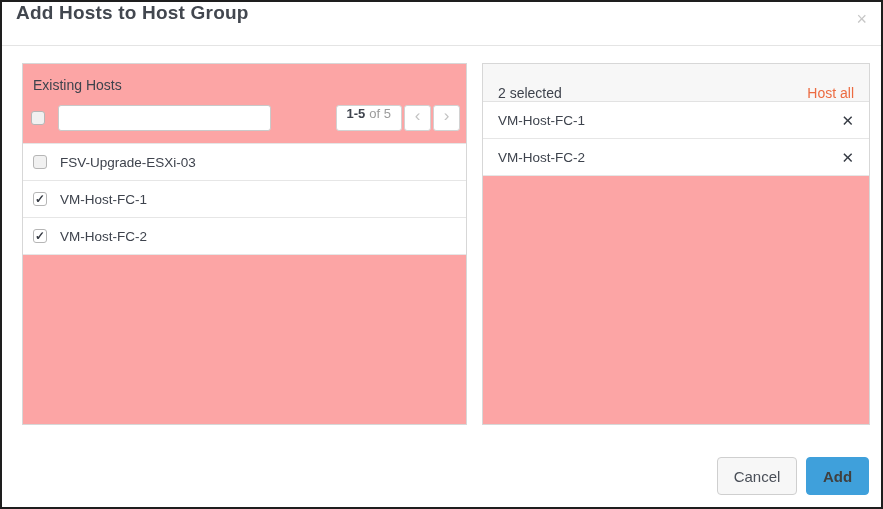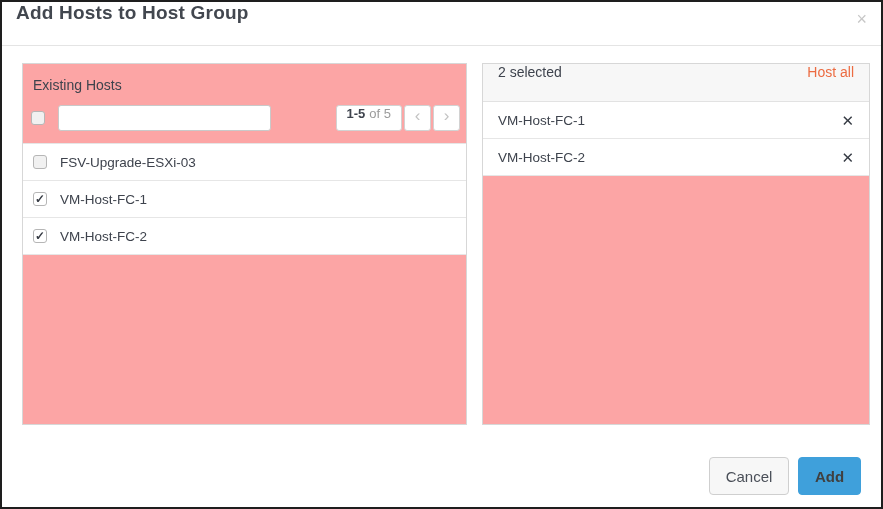--- a/index.html
+++ b/index.html
@@ -122,21 +122,21 @@
     color:#fff;
     font-weight:bold;
     font-size:14px;
     display:flex; align-items:center;
     padding:0 15px;
   }
   .selected-bar {
     height:38px;
     background:#f7f7f7;
     border-bottom:1px solid #e2e2e2;
-    display:flex; align-items:flex-start;
+    display:flex; align-items:flex-end;
     padding:0 15px;
     font-size:14px;
     color:#3e434d;
   }
   .clear-all {
     margin-left:auto;
     color:#ec6b41;
     font-size:14px;
     cursor:pointer;
   }
@@ -145,21 +145,21 @@
   .remove {
     margin-left:auto;
     color:#363b44;
     font-size:15px;
     line-height:1;
     cursor:pointer;
   }
   
   .footer {
     position:absolute;
-    top:455px; right:20px;
+    top:455px; right:12px;
     display:flex; gap:9px;
   }
   .footer button {
     height:38px;
     border-radius:4px;
     font-size:15px;
     font-family:"Liberation Sans", sans-serif;
     cursor:pointer;
   }
   .btn-cancel {

